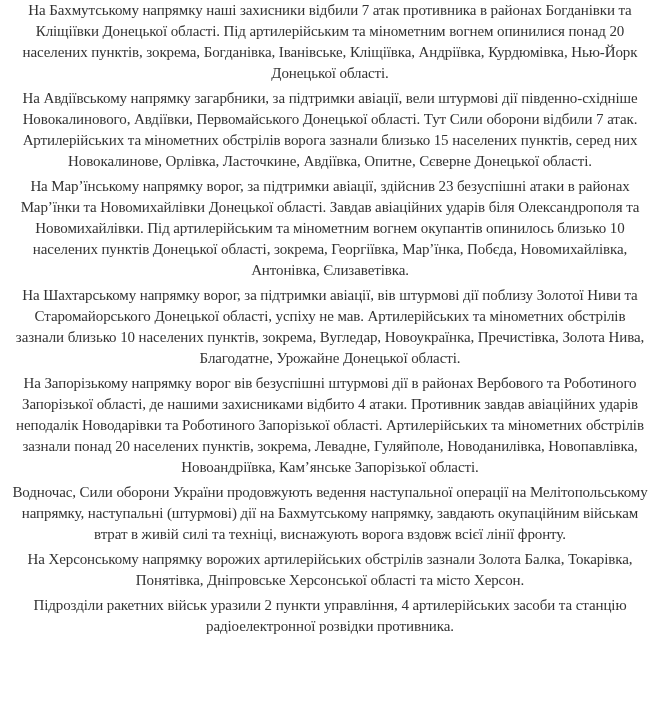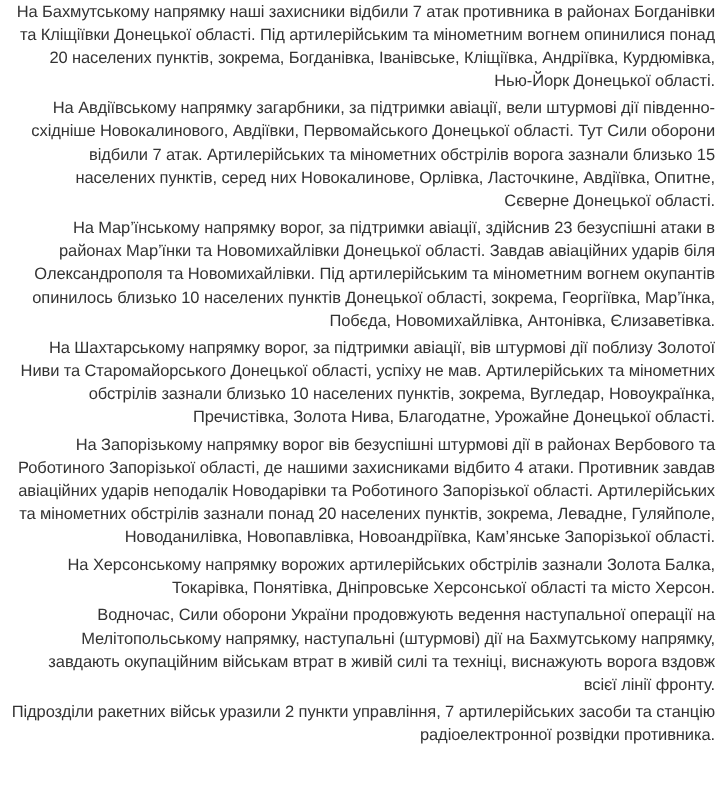--- a/index.html
+++ b/index.html
@@ -5,37 +5,37 @@
   * { box-sizing: border-box; }
   html, body { margin: 0; padding: 0; }
   body {
     width: 660px;
     height: 727px;
     overflow: hidden;
     background: #ffffff;
   }
   .report {
     padding: 0 10px 0 10px;
-    font-family: Liberation Sans, sans-serif;
+    font-family: Liberation Serif, serif;
     font-size: 15px;
     line-height: 21px;
     letter-spacing: -0.1px;
     color: #333333;
-    text-align: right;
+    text-align: center;
   }
   .report p {
     margin: 0 0 4px 0;
     padding: 0;
   }
 </style>
 </head>
 <body>
 
 <article class="report">
   <p>На Бахмутському напрямку наші захисники відбили 7 атак противника в районах Богданівки та Кліщіївки Донецької області. Під артилерійським та мінометним вогнем опинилися понад 20 населених пунктів, зокрема, Богданівка, Іванівське, Кліщіївка, Андріївка, Курдюмівка, Нью-Йорк Донецької області.</p>
   <p>На Авдіївському напрямку загарбники, за підтримки авіації, вели штурмові дії південно-східніше Новокалинового, Авдіївки, Первомайського Донецької області. Тут Сили оборони відбили 7 атак. Артилерійських та мінометних обстрілів ворога зазнали близько 15 населених пунктів, серед них Новокалинове, Орлівка, Ласточкине, Авдіївка, Опитне, Сєверне Донецької області.</p>
   <p>На Мар’їнському напрямку ворог, за підтримки авіації, здійснив 23 безуспішні атаки в районах Мар’їнки та Новомихайлівки Донецької області. Завдав авіаційних ударів біля Олександрополя та Новомихайлівки. Під артилерійським та мінометним вогнем окупантів опинилось близько 10 населених пунктів Донецької області, зокрема, Георгіївка, Мар’їнка, Побєда, Новомихайлівка, Антонівка, Єлизаветівка.</p>
   <p>На Шахтарському напрямку ворог, за підтримки авіації, вів штурмові дії поблизу Золотої Ниви та Старомайорського Донецької області, успіху не мав. Артилерійських та мінометних обстрілів зазнали близько 10 населених пунктів, зокрема, Вугледар, Новоукраїнка, Пречистівка, Золота Нива, Благодатне, Урожайне Донецької області.</p>
   <p>На Запорізькому напрямку ворог вів безуспішні штурмові дії в районах Вербового та Роботиного Запорізької області, де нашими захисниками відбито 4 атаки. Противник завдав авіаційних ударів неподалік Новодарівки та Роботиного Запорізької області. Артилерійських та мінометних обстрілів зазнали понад 20 населених пунктів, зокрема, Левадне, Гуляйполе, Новоданилівка, Новопавлівка, Новоандріївка, Кам’янське Запорізької області.</p>
+  <p>Водночас, Сили оборони України продовжують ведення наступальної операції на Мелітопольському напрямку, наступальні (штурмові) дії на Бахмутському напрямку, завдають окупаційним військам втрат в живій силі та техніці, виснажують ворога вздовж всієї лінії фронту.</p>
   <p>На Херсонському напрямку ворожих артилерійських обстрілів зазнали Золота Балка, Токарівка, Понятівка, Дніпровське Херсонської області та місто Херсон.</p>
-  <p>Водночас, Сили оборони України продовжують ведення наступальної операції на Мелітопольському напрямку, наступальні (штурмові) дії на Бахмутському напрямку, завдають окупаційним військам втрат в живій силі та техніці, виснажують ворога вздовж всієї лінії фронту.</p>
-  <p>Підрозділи ракетних військ уразили 2 пункти управління, 7 артилерійських засоби та станцію радіоелектронної розвідки противника.</p>
+  <p>Підрозділи ракетних військ уразили 2 пункти управління, 4 артилерійських засоби та станцію радіоелектронної розвідки противника.</p>
 </article>
 
 </body></html>

